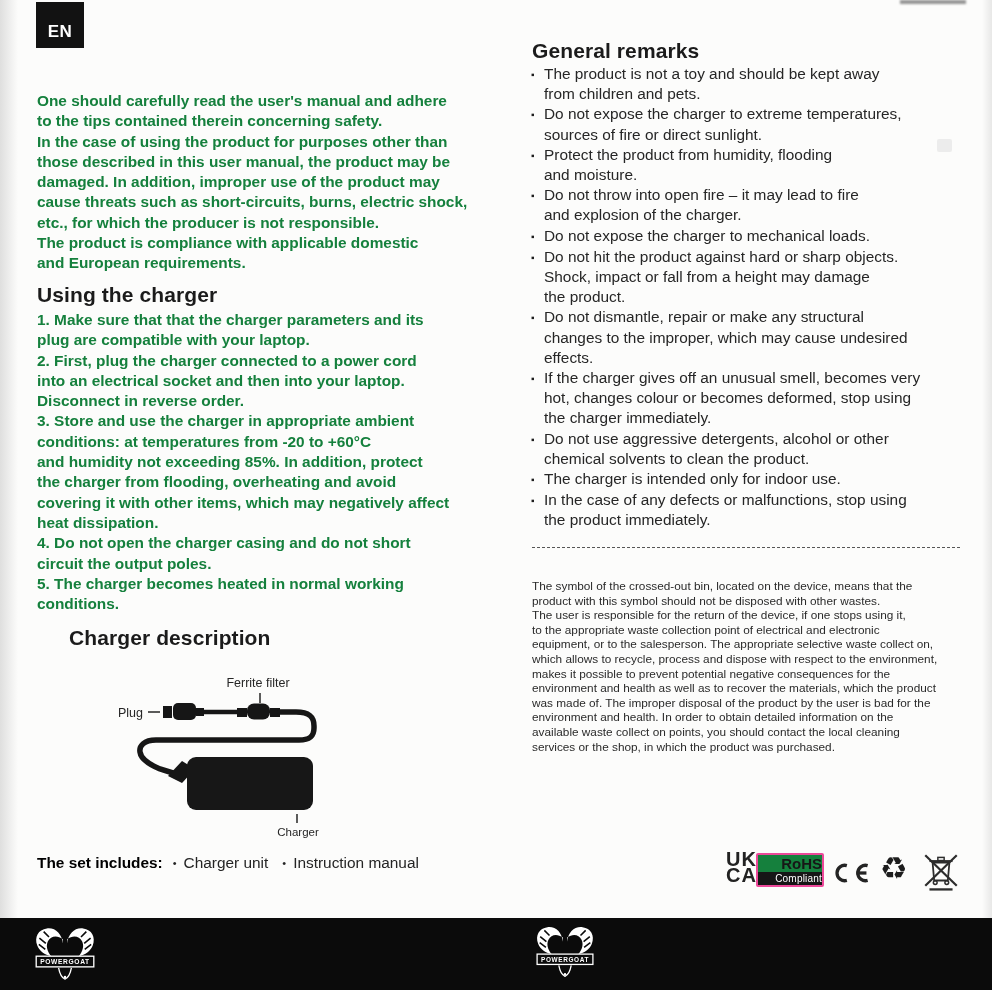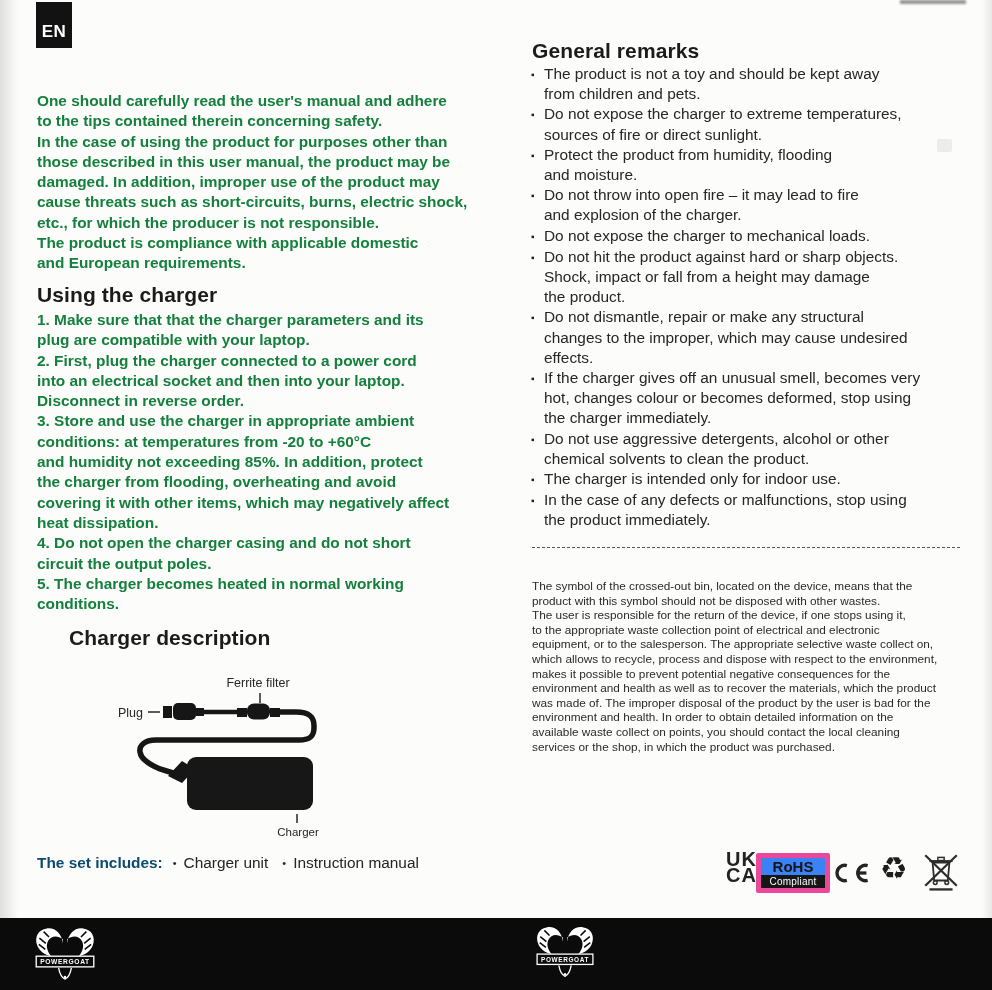--- a/index.html
+++ b/index.html
@@ -14,43 +14,43 @@
   .edge-right{position:absolute;right:0;top:0;width:10px;height:990px;
     background:linear-gradient(to left,rgba(185,185,185,.30),rgba(255,255,255,0));pointer-events:none;}
   .smudge-top{position:absolute;left:900px;top:0;width:66px;height:4px;
     background:rgba(45,45,45,.5);filter:blur(1px);}
   .faint-bin{position:absolute;left:937px;top:139px;width:15px;height:13px;
     background:#d9d9d9;opacity:.45;border-radius:2px;}
 
   .abs{position:absolute;}
   .h1{font-size:21px;font-weight:700;color:#1b1b1b;letter-spacing:.1px;}
   .body-text{font-size:15.4px;line-height:20.3px;white-space:pre-line;color:#15803d;font-weight:bold;}
-  .en-badge{left:36px;top:2px;width:36px;height:46px;background:#121212;color:#fff;
+  .en-badge{left:36px;top:2px;width:48px;height:46px;background:#121212;color:#fff;
     display:flex;align-items:flex-end;justify-content:center;padding-bottom:6px;box-sizing:border-box;
     font-size:17px;font-weight:700;letter-spacing:.5px;}
 
   
   .bullets{left:531px;top:64px;width:442px;}
   .bullet{display:flex;}
   .bmark{width:13px;flex:0 0 13px;font-size:10px;line-height:20.2px;color:#1e1e1e;padding-top:1px;}
   .btext{flex:1;font-size:15.4px;line-height:20.2px;white-space:pre-line;color:#262626;}
 
   .divider{left:532px;top:547px;width:428px;border-top:1.5px dashed #555;}
   .h-disposal{left:532px;top:560px;font-size:12.8px;font-weight:700;color:#1b1b1b;}
   .p-disposal{left:532px;top:579px;width:436px;font-size:11.8px;line-height:14.6px;white-space:pre-line;color:#2a2a2a;}
 
   
   .set-row{left:37px;top:854px;display:flex;align-items:baseline;font-size:15.4px;}
-  .set-label{font-weight:700;color:#0c4a6e;margin-right:10px;}
+  .set-label{font-weight:700;color:#000000;margin-right:10px;}
   .set-item{display:flex;align-items:baseline;margin-right:14px;}
   .set-dot{font-size:11px;margin-right:7px;position:relative;top:-1px;}
 
   
   .ukca{left:706px;top:852px;font-weight:700;font-size:20px;line-height:15.5px;letter-spacing:1px;color:#222;margin-left:20px;}
-  .rohs{left:756px;top:853px;width:64px;border:5px solid #ec4899;border-radius:2px;text-align:center;background:#3b82f6;}
+  .rohs{left:756px;top:853px;width:64px;border:2px solid #ec4899;border-radius:2px;text-align:right;background:#15803d;}
   .rohs-title{font-size:15px;font-weight:700;line-height:17px;color:#161616;}
   .rohs-sub{background:#161616;color:#fff;font-size:10px;line-height:13px;letter-spacing:.2px;}
   .ce{left:832px;top:858px;}
   .recycle{left:880px;top:851px;font-size:31px;line-height:34px;color:#1d1d1d;
     font-family:"DejaVu Sans",sans-serif;}
   .weee{left:920px;top:849px;}
 
   
   .footer{left:0;top:918px;width:992px;height:72px;background:#0b0b0b;}
   .goat1{left:33px;top:925px;}

